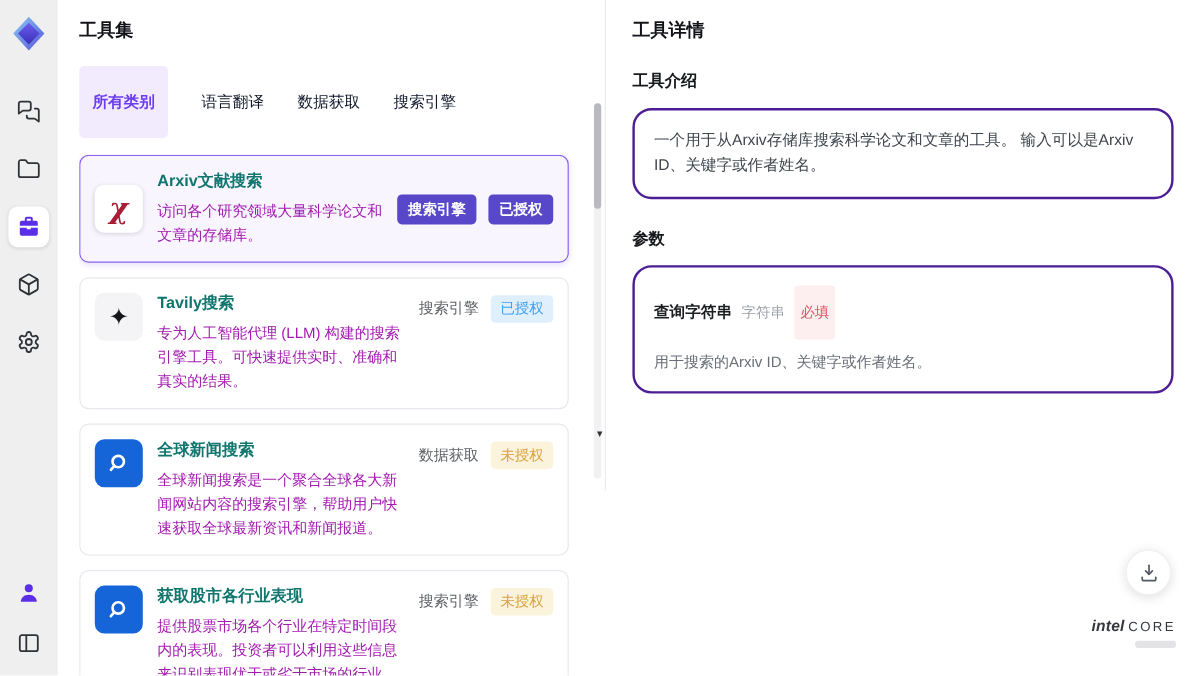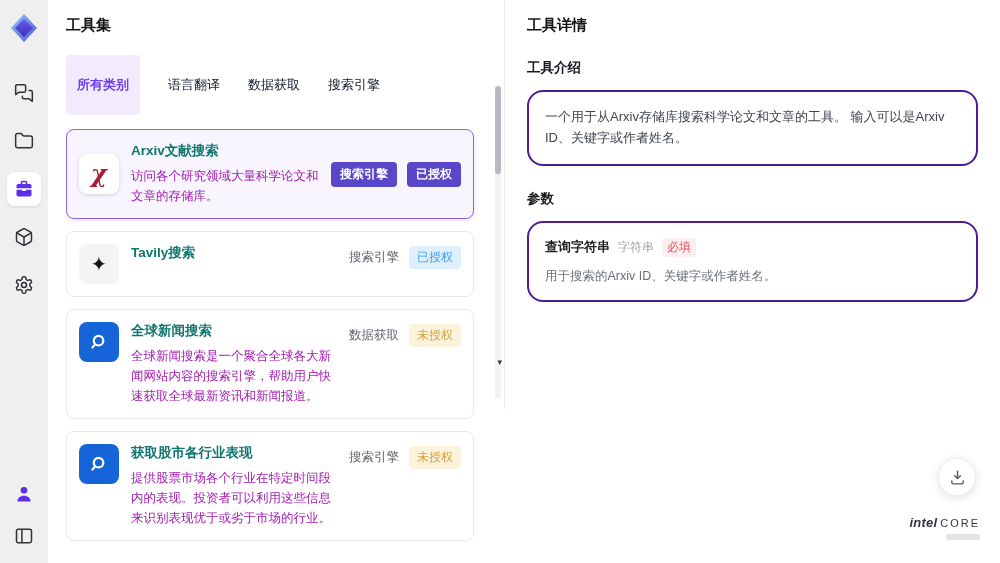--- a/index.html
+++ b/index.html
@@ -83,21 +83,21 @@
   .section-title { font-size:13.5px; font-weight:700; color:#17191d; margin-top:24px; }
   .intro-card, .param-card {
     border:2px solid #4c1d95; border-radius:16px; background:#fff;
     margin-top:13px; padding:15px 16px;
   }
   .intro-text { font-size:13px; color:#3f444d; line-height:1.6; }
   .param-head { display:flex; align-items:center; gap:8px; }
   .param-name { font-size:13px; font-weight:700; color:#1c1e21; }
   .param-type { font-size:12px; color:#9ba0a8; }
   .param-required { font-size:12px; color:#e25563; background:#fdeef0;
-    padding:1px 5px; border-radius:3px; }
+    padding:14px 5px; border-radius:3px; }
   .param-desc { margin-top:11px; font-size:12.5px; color:#6a6f77; }
 
   
   .float-dl {
     position:absolute; right:24px; bottom:56px; width:38px; height:38px;
     border-radius:50%; background:#fff; border:1px solid #f0f0f2;
     box-shadow:0 2px 10px rgba(0,0,0,.13);
     display:flex; align-items:center; justify-content:center; cursor:pointer;
     color:#555a61;
   }
@@ -200,20 +200,21 @@
       <div class="tool-side">
         <span class="badge solid">搜索引擎</span>
         <span class="badge solid">已授权</span>
       </div>
     </div>
 
     <div class="tool-card">
       <div class="tool-icon icon-star">✦</div>
       <div class="tool-main">
         <div class="tool-name">Tavily搜索</div>
+        <div class="tool-desc">专为人工智能代理 (LLM) 构建的搜索引擎工具。可快速提供实时、准确和真实的结果。</div>
       </div>
       <div class="tool-side">
         <span class="cat-text">搜索引擎</span>
         <span class="badge blue">已授权</span>
       </div>
     </div>
 
     <div class="tool-card">
       <div class="tool-icon icon-blue">
         <svg viewBox="0 0 24 24" width="22" height="22" fill="none" stroke="#ffffff" stroke-width="2.4" stroke-linecap="round">

